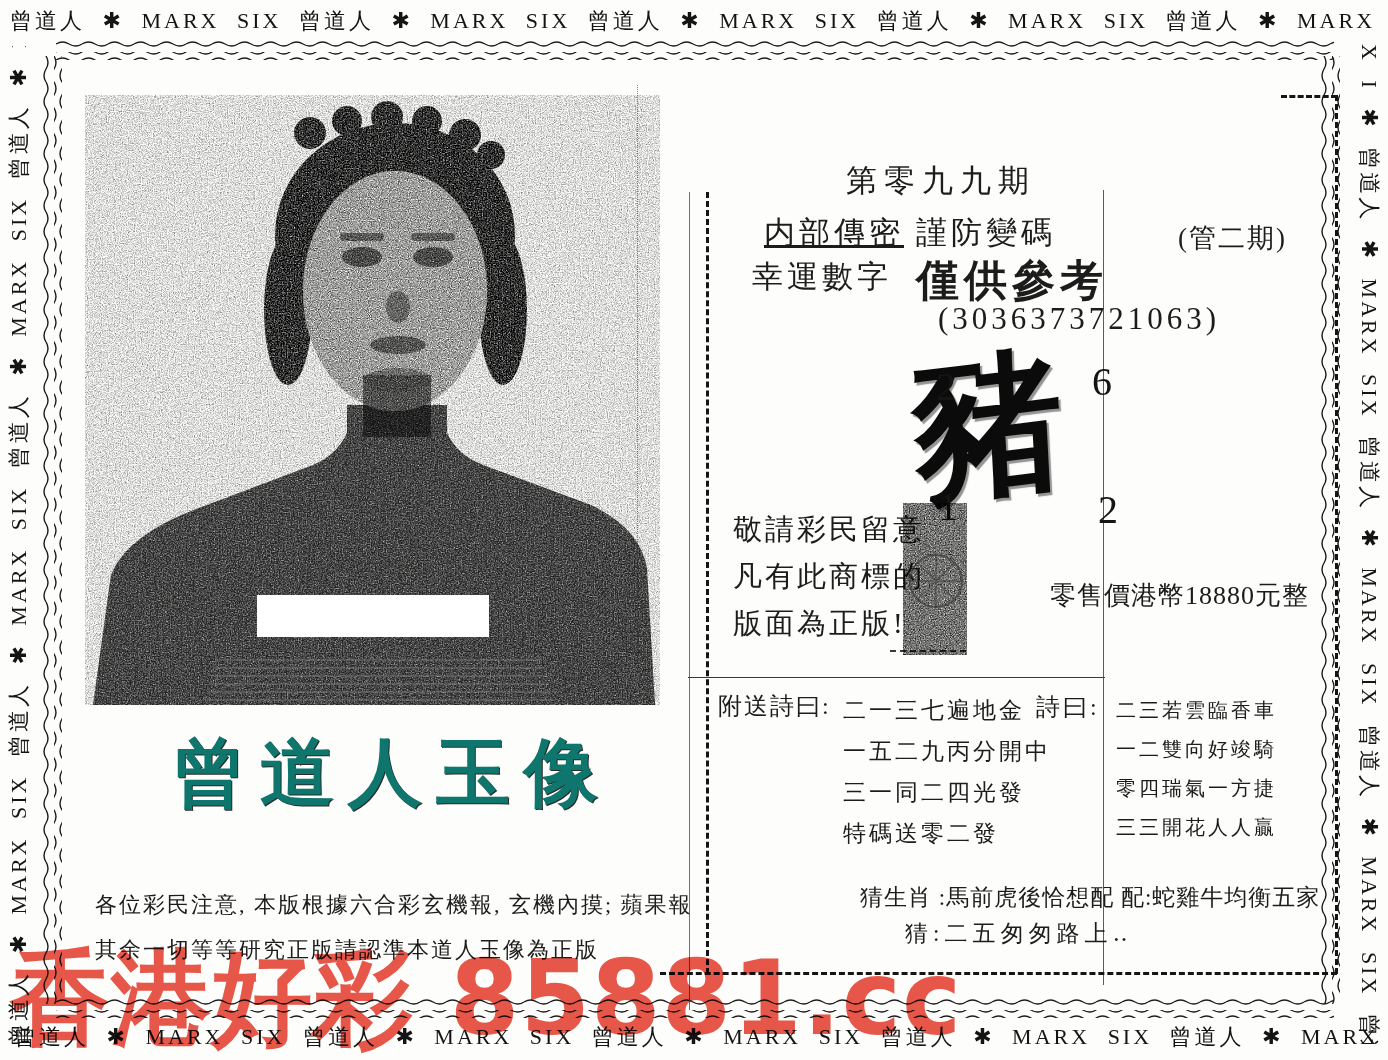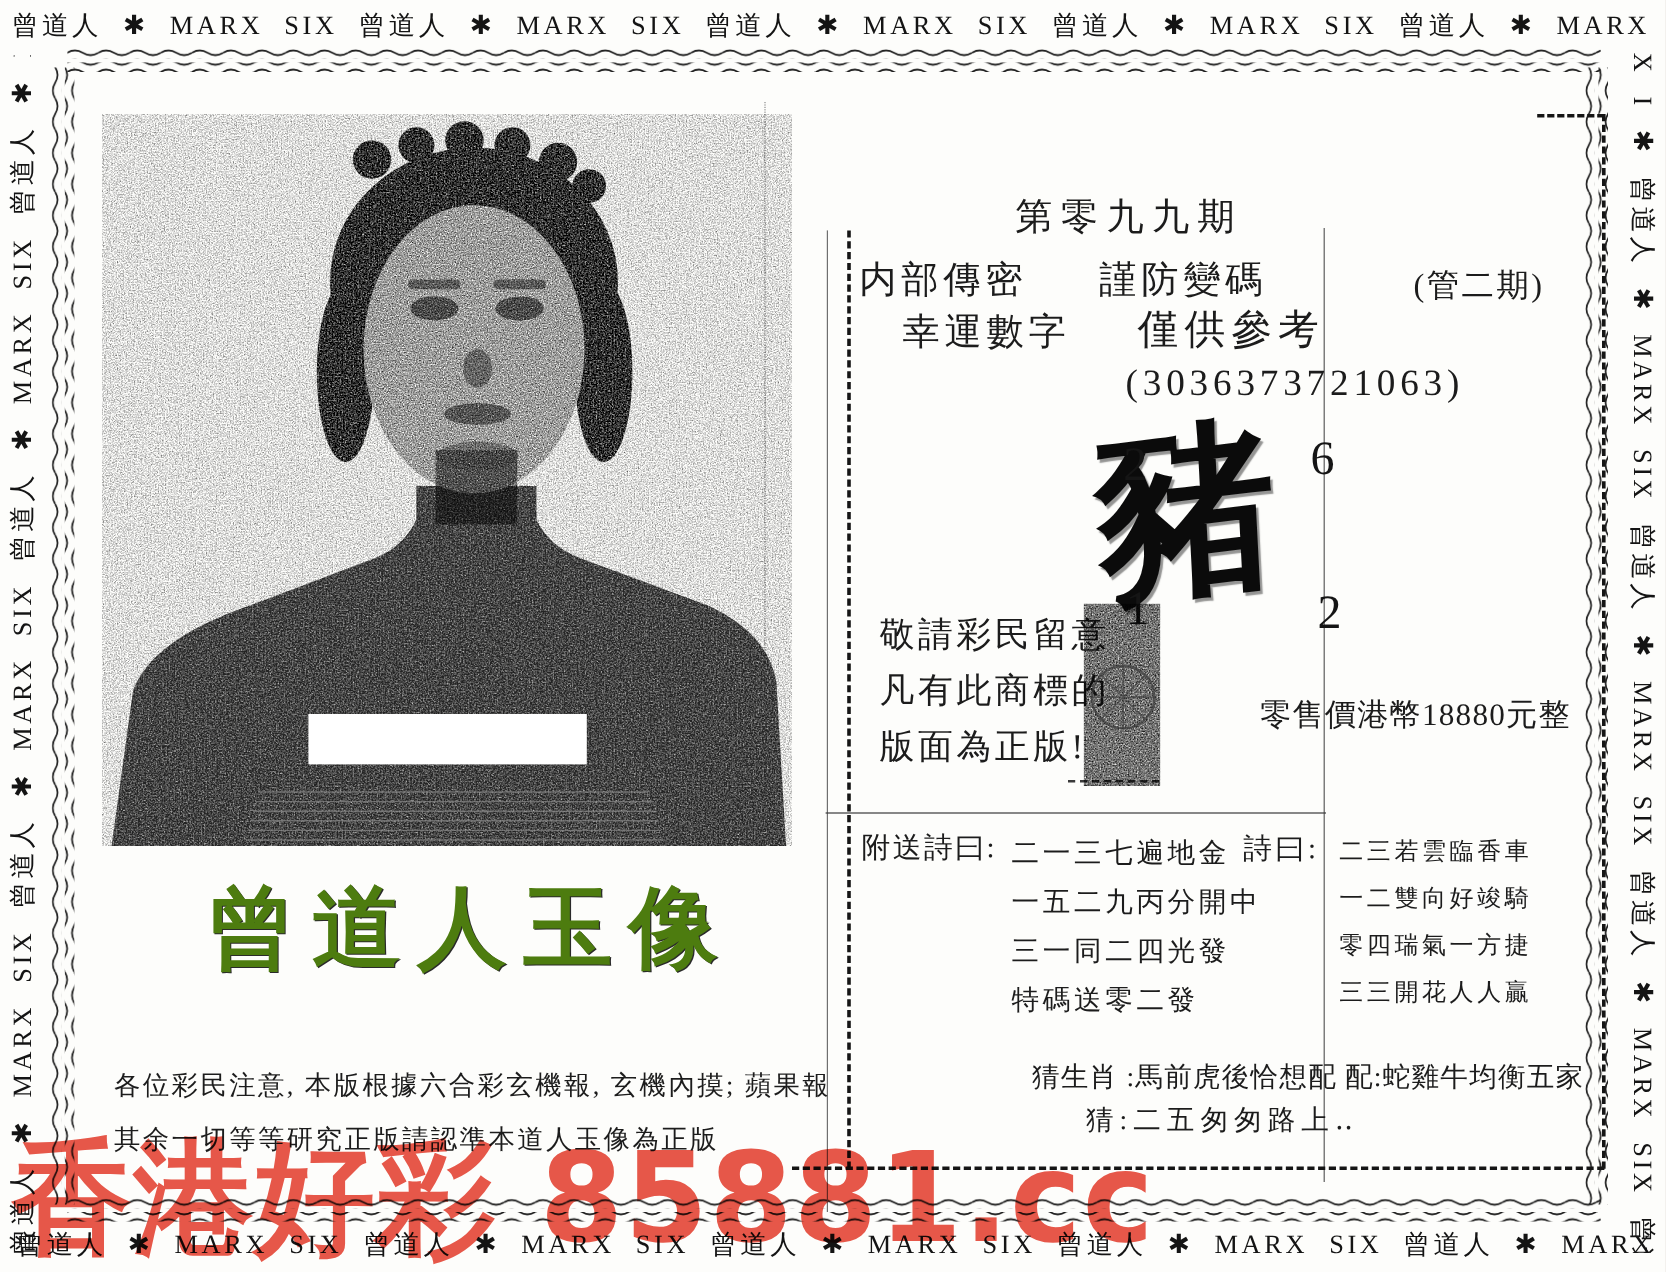--- a/index.html
+++ b/index.html
@@ -19,31 +19,31 @@
   .vline-solid{left:689px;top:192px;height:818px;width:1px;background:#6f6f6f;}
   .vline-dashed{left:706px;top:192px;height:782px;width:0;border-left:3px dashed #151515;}
   .vline-panel{left:1103px;top:190px;height:795px;width:1px;background:#5c5c5c;}
   .dash-top{left:1281px;top:95px;width:56px;height:0;border-top:3px dashed #151515;}
   .dash-right{left:1335px;top:95px;height:879px;width:0;border-left:3px dashed #151515;}
   .dash-bottom{left:660px;top:972px;width:677px;height:0;border-top:3px dashed #151515;}
   .stamp-underline{left:890px;top:650px;width:76px;height:0;border-top:2px dashed #3a3a3a;}
   .hrule{left:688px;top:677px;width:417px;height:1px;background:#3a3a3a;}
   
   .portrait{left:85px;top:95px;}
-  .caption{left:172px;top:724px;font-size:74px;font-weight:bold;letter-spacing:14px;color:#4d7c0f;
+  .caption{left:172px;top:724px;font-size:74px;font-weight:bold;letter-spacing:14px;color:#0f766e;
            white-space:nowrap;text-shadow:1px 1px 0 #2a2a2a;}
   .notice-small{left:95px;top:882px;font-size:22px;letter-spacing:2px;line-height:45px;white-space:nowrap;}
   
   .issue-title{left:846px;top:160px;font-size:31px;letter-spacing:7px;font-weight:normal;white-space:nowrap;}
   .row-label{font-size:31px;letter-spacing:4px;white-space:nowrap;}
-  .secret{left:716px;top:212px;}
+  .secret{left:764px;top:212px;text-decoration:underline;}
   .anti{left:916px;top:212px;}
   .period-note{left:1178px;top:220px;font-size:27px;letter-spacing:2px;white-space:nowrap;}
   .lucky{left:752px;top:256px;text-align:center;}
-  .reference{left:916px;top:252px;font-size:34px;font-weight:normal;letter-spacing:5px;white-space:nowrap;margin-left:32px;}
+  .reference{left:916px;top:252px;font-size:43px;font-weight:bold;letter-spacing:5px;white-space:nowrap;}
   .serial{left:938px;top:301px;font-size:31px;letter-spacing:4px;font-family:Liberation Serif, serif;white-space:nowrap;}
   .zodiac{left:912px;top:352px;font-size:152px;font-weight:900;line-height:1;
           transform:rotate(-7deg) skewX(-4deg);color:#0b0b0b;text-shadow:2px 3px 1px rgba(20,20,20,.45);}
   .znum{font-size:40px;font-family:"Liberation Serif",serif;color:#151515;}
   .znum-tl{left:936px;top:363px;}
   .znum-tr{left:1092px;top:358px;}
   .znum-bl{left:938px;top:483px;}
   .znum-br{left:1098px;top:486px;}
   .notice3{left:733px;top:506px;font-size:29px;letter-spacing:3px;line-height:47px;white-space:nowrap;}
   .stamp{left:903px;top:503px;}

